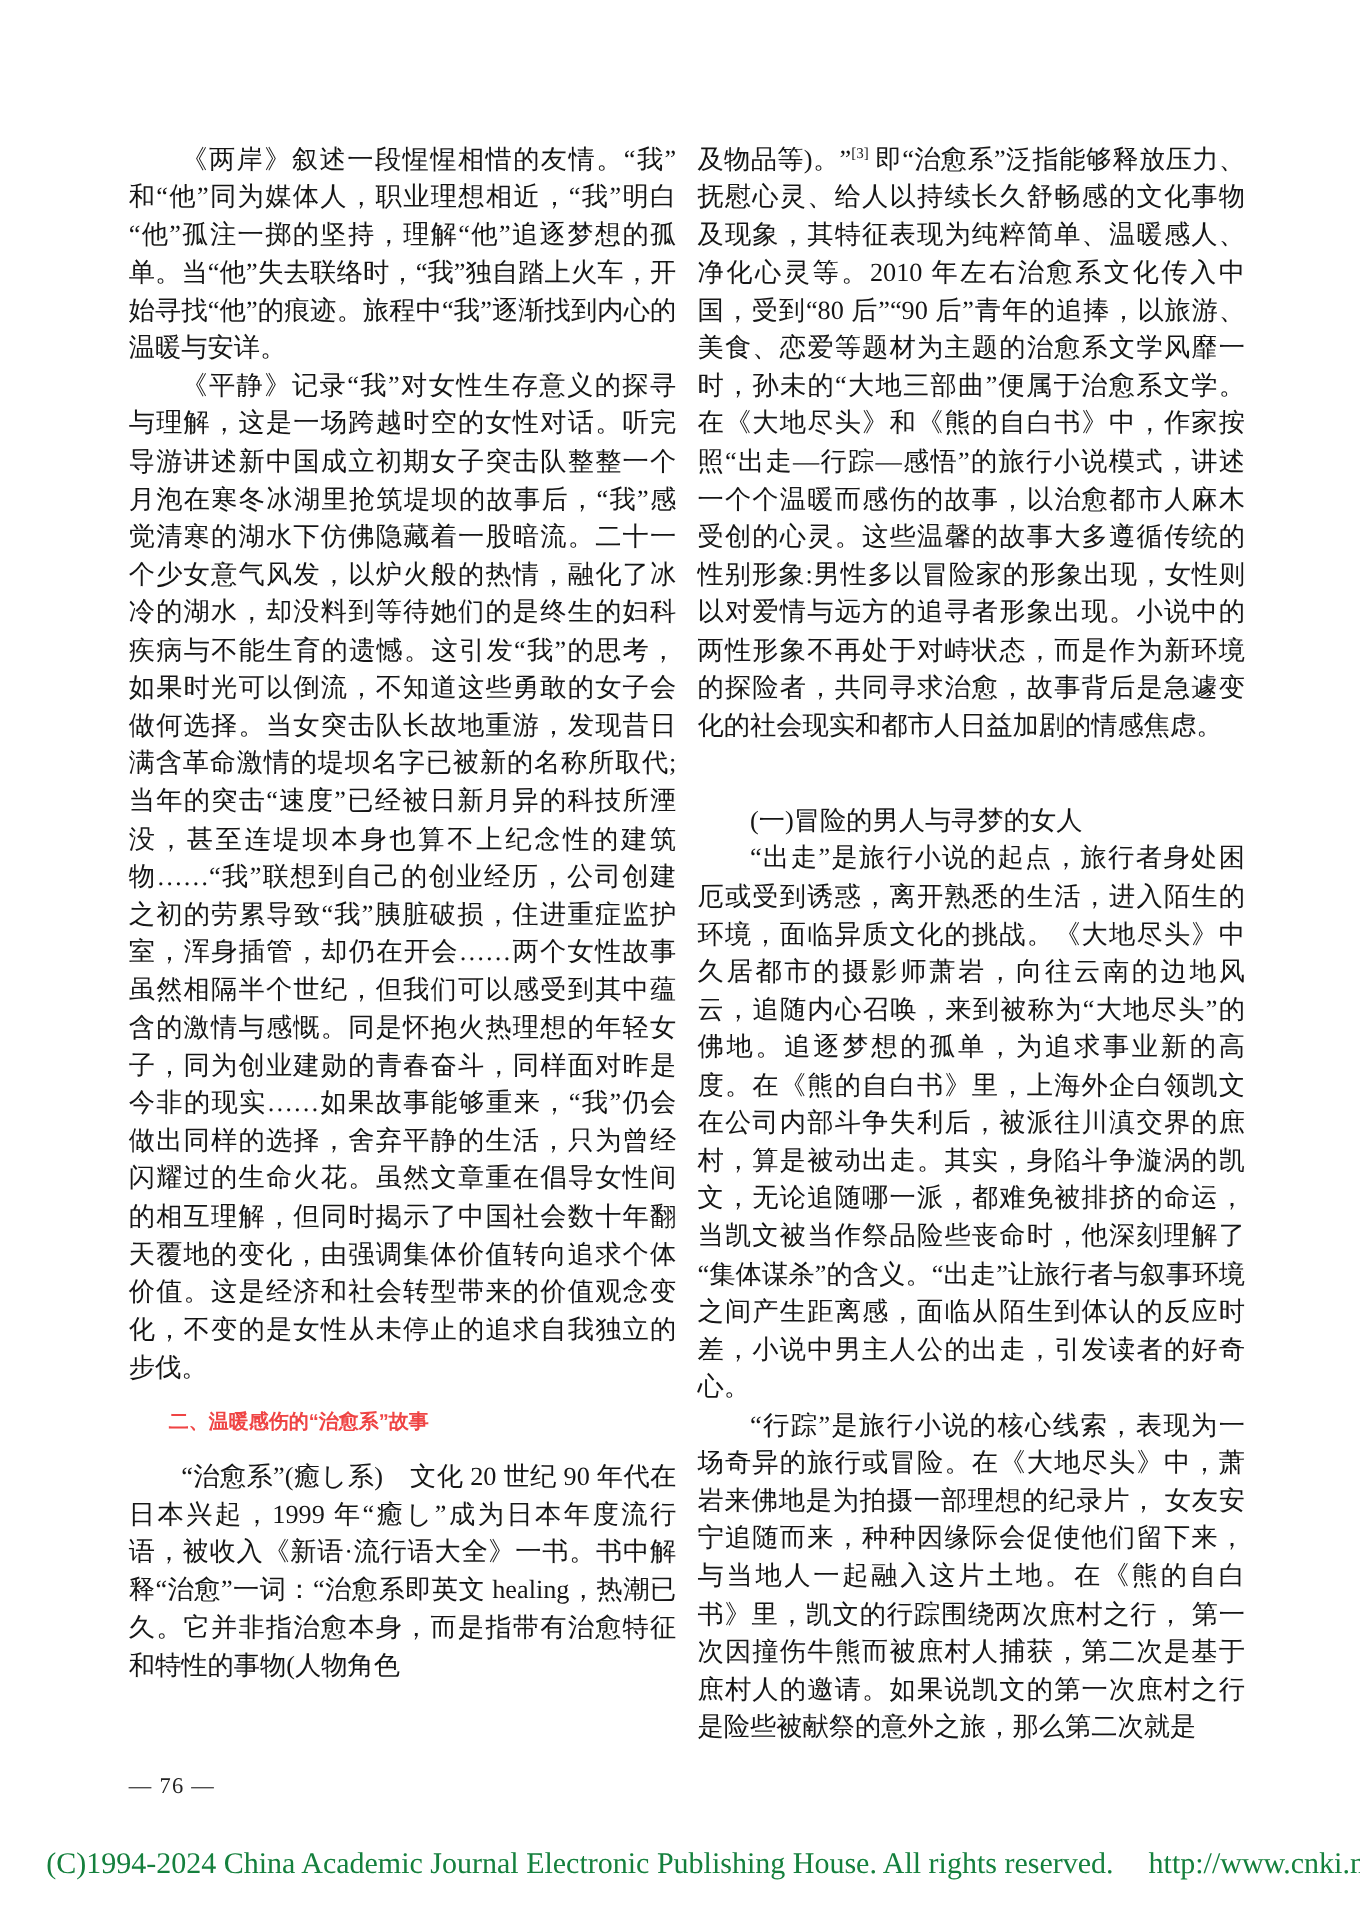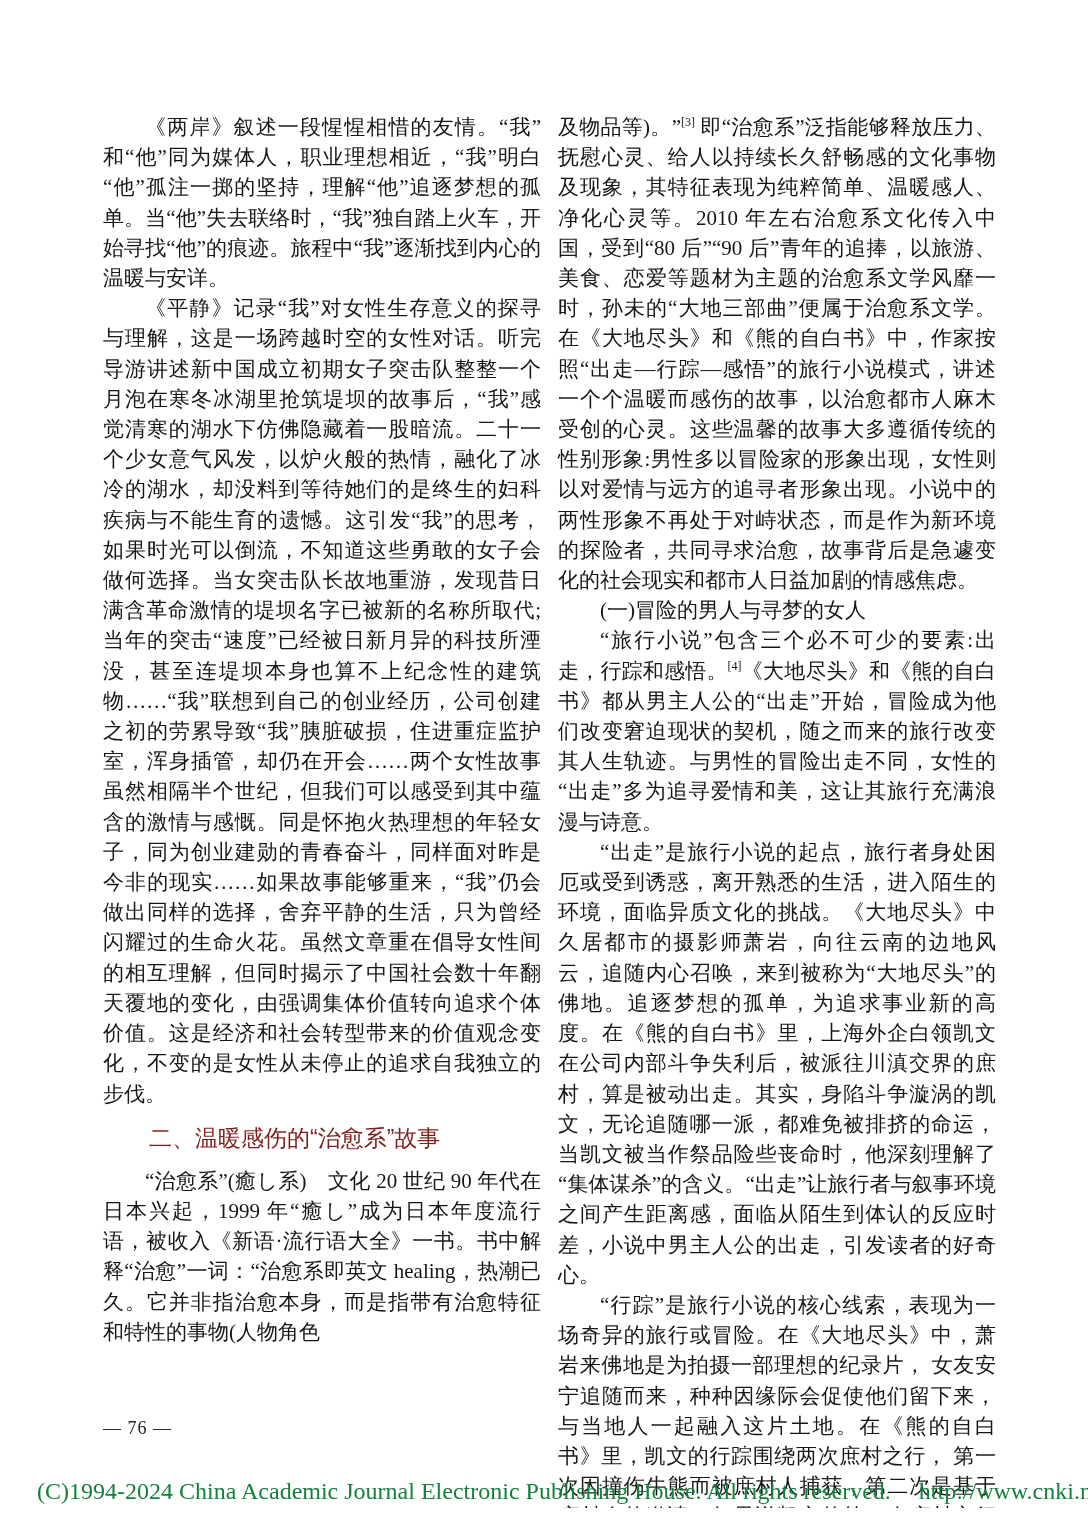--- a/index.html
+++ b/index.html
@@ -31,29 +31,30 @@
     text-align: justify;
   }
   .col p {
     margin: 0;
   }
   .col p.indent {
     text-indent: 2em;
   }
   .col h3.heading {
     font-family: "Liberation Sans", "DejaVu Sans", sans-serif;
-    font-weight: normal;
-    font-size: 23px;
+    font-weight: bold;
+    font-size: 16px;
     line-height: 32px;
     margin: 13px 0 12px 0;
     text-indent: 2em;
-    color: #7f1d1d;
+    color: #ef4444;
   }
   .col p.subheading {
     text-indent: 2em;
+    margin-top: 46px;
   }
   .col sup {
     font-size: 12px;
     line-height: 0;
     vertical-align: super;
   }
   .pageno {
     position: absolute;
     left: 103px;
     top: 1418px;
@@ -81,21 +82,20 @@
   <div class="columns">
     <div class="col" id="left-col">
         <p class="indent">《两岸》叙述一段惺惺相惜的友情。“我”和“他”同为媒体人，职业理想相近，“我”明白“他”孤注一掷的坚持，理解“他”追逐梦想的孤单。当“他”失去联络时，“我”独自踏上火车，开始寻找“他”的痕迹。旅程中“我”逐渐找到内心的温暖与安详。</p>
         <p class="indent">《平静》记录“我”对女性生存意义的探寻与理解，这是一场跨越时空的女性对话。听完导游讲述新中国成立初期女子突击队整整一个月泡在寒冬冰湖里抢筑堤坝的故事后，“我”感觉清寒的湖水下仿佛隐藏着一股暗流。二十一个少女意气风发，以炉火般的热情，融化了冰冷的湖水，却没料到等待她们的是终生的妇科疾病与不能生育的遗憾。这引发“我”的思考，如果时光可以倒流，不知道这些勇敢的女子会做何选择。当女突击队长故地重游，发现昔日满含革命激情的堤坝名字已被新的名称所取代;当年的突击“速度”已经被日新月异的科技所湮没，甚至连堤坝本身也算不上纪念性的建筑物……“我”联想到自己的创业经历，公司创建之初的劳累导致“我”胰脏破损，住进重症监护室，浑身插管，却仍在开会……两个女性故事虽然相隔半个世纪，但我们可以感受到其中蕴含的激情与感慨。同是怀抱火热理想的年轻女子，同为创业建勋的青春奋斗，同样面对昨是今非的现实……如果故事能够重来，“我”仍会做出同样的选择，舍弃平静的生活，只为曾经闪耀过的生命火花。虽然文章重在倡导女性间的相互理解，但同时揭示了中国社会数十年翻天覆地的变化，由强调集体价值转向追求个体价值。这是经济和社会转型带来的价值观念变化，不变的是女性从未停止的追求自我独立的步伐。</p>
         <h3 class="heading">二、温暖感伤的“治愈系”故事</h3>
         <p class="indent">“治愈系”(癒し系)　文化 20 世纪 90 年代在日本兴起，1999 年“癒し”成为日本年度流行语，被收入《新语·流行语大全》一书。书中解释“治愈”一词：“治愈系即英文 healing，热潮已久。它并非指治愈本身，而是指带有治愈特征和特性的事物(人物角色</p>
       </div>
     <div class="col" id="right-col">
         <p class="">及物品等)。”<sup>[3]</sup> 即“治愈系”泛指能够释放压力、抚慰心灵、给人以持续长久舒畅感的文化事物及现象，其特征表现为纯粹简单、温暖感人、净化心灵等。2010 年左右治愈系文化传入中国，受到“80 后”“90 后”青年的追捧，以旅游、美食、恋爱等题材为主题的治愈系文学风靡一时，孙未的“大地三部曲”便属于治愈系文学。在《大地尽头》和《熊的自白书》中，作家按照“出走—行踪—感悟”的旅行小说模式，讲述一个个温暖而感伤的故事，以治愈都市人麻木受创的心灵。这些温馨的故事大多遵循传统的性别形象:男性多以冒险家的形象出现，女性则以对爱情与远方的追寻者形象出现。小说中的两性形象不再处于对峙状态，而是作为新环境的探险者，共同寻求治愈，故事背后是急遽变化的社会现实和都市人日益加剧的情感焦虑。</p>
         <p class="subheading">(一)冒险的男人与寻梦的女人</p>
-        <p class="indent">“旅行小说”包含三个必不可少的要素:出走，行踪和感悟。<sup>[4]</sup>《大地尽头》和《熊的自白书》都从男主人公的“出走”开始，冒险成为他们改变窘迫现状的契机，随之而来的旅行改变其人生轨迹。与男性的冒险出走不同，女性的“出走”多为追寻爱情和美，这让其旅行充满浪漫与诗意。</p>
         <p class="indent">“出走”是旅行小说的起点，旅行者身处困厄或受到诱惑，离开熟悉的生活，进入陌生的环境，面临异质文化的挑战。《大地尽头》中久居都市的摄影师萧岩，向往云南的边地风云，追随内心召唤，来到被称为“大地尽头”的佛地。追逐梦想的孤单，为追求事业新的高度。在《熊的自白书》里，上海外企白领凯文在公司内部斗争失利后，被派往川滇交界的庶村，算是被动出走。其实，身陷斗争漩涡的凯文，无论追随哪一派，都难免被排挤的命运，当凯文被当作祭品险些丧命时，他深刻理解了“集体谋杀”的含义。“出走”让旅行者与叙事环境之间产生距离感，面临从陌生到体认的反应时差，小说中男主人公的出走，引发读者的好奇心。</p>
         <p class="indent">“行踪”是旅行小说的核心线索，表现为一场奇异的旅行或冒险。在《大地尽头》中，萧岩来佛地是为拍摄一部理想的纪录片， 女友安宁追随而来，种种因缘际会促使他们留下来，与当地人一起融入这片土地。在《熊的自白书》里，凯文的行踪围绕两次庶村之行， 第一次因撞伤牛熊而被庶村人捕获，第二次是基于庶村人的邀请。如果说凯文的第一次庶村之行是险些被献祭的意外之旅，那么第二次就是</p>
       </div>
   </div>
 
   <div class="pageno">— 76 —</div>
 
   <div class="copyright">
     <span>(C)1994-2024 China Academic Journal Electronic Publishing House. All rights reserved.</span><span class="url">http://www.cnki.net</span>
   </div>

